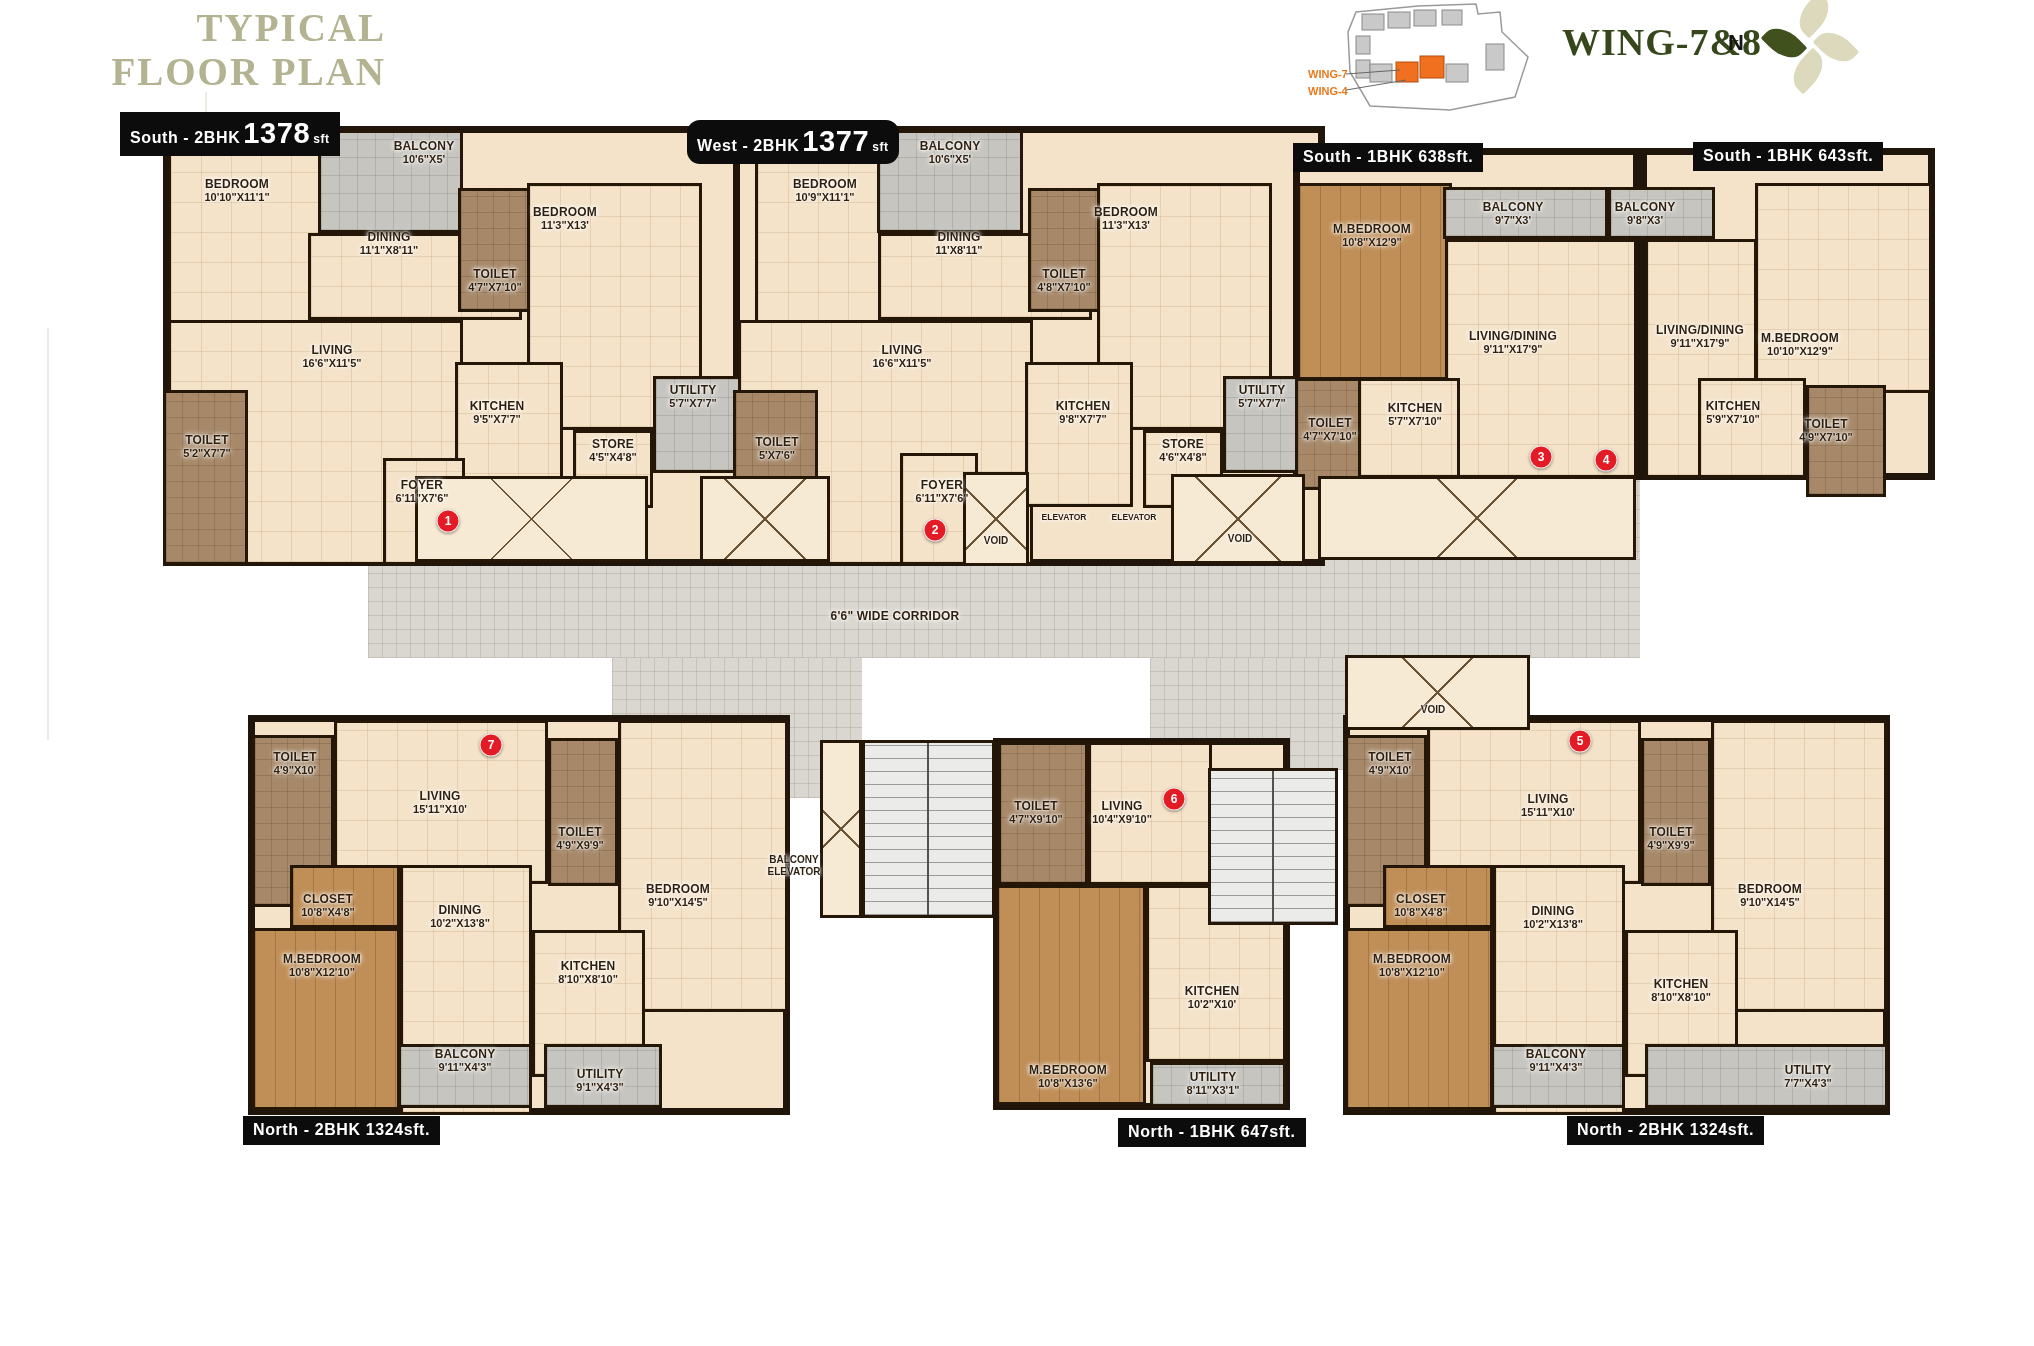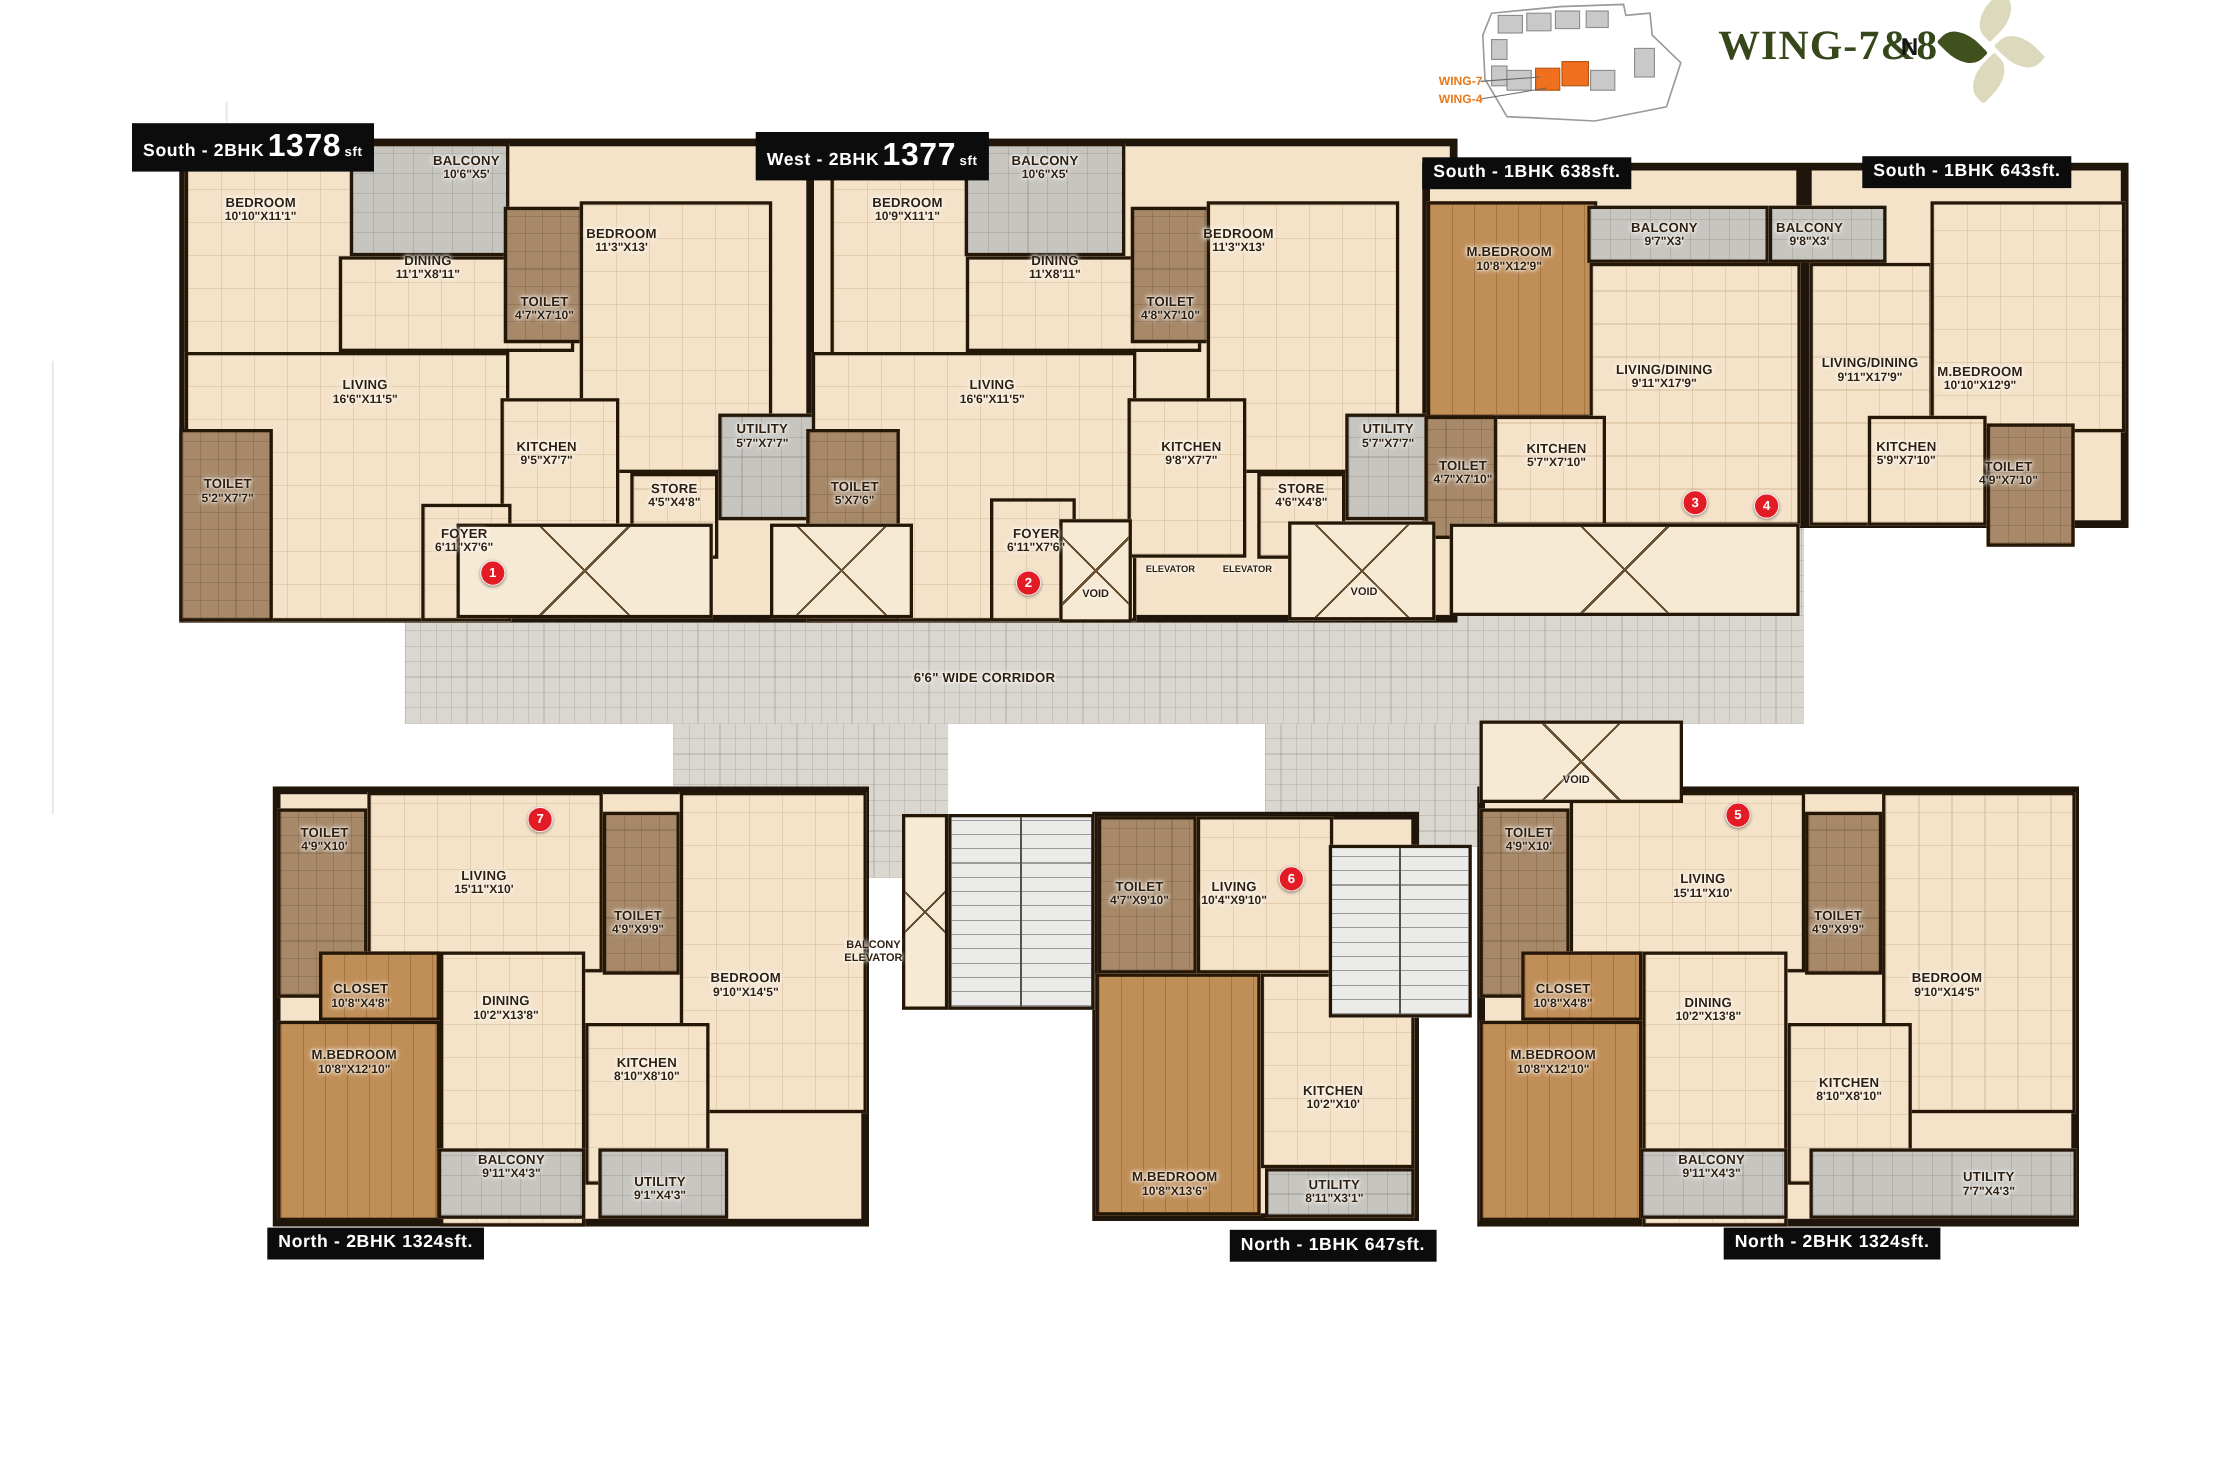--- a/index.html
+++ b/index.html
@@ -66,20 +66,24 @@
 </head>
 <body>
 
 <div class="stage">
 
   <div class="vline" style="left:205px;top:92px;height:48px;"></div>
   <div class="vline" style="left:47px;top:328px;height:412px;"></div>
   <div class="clover" style="left:50px;top:618px;width:122px;height:118px;"></div>
   <div class="clover" style="left:-45px;top:748px;width:215px;height:210px;"></div>
 
+  <div class="title">
+    <div>TYPICAL</div>
+    <div>FLOOR PLAN</div>
+  </div>
 
   <div class="wingtitle">WING-7&amp;8</div>
   <div class="north-n">N</div>
   <div class="compass">
     <div class="petal" style="left:38px;top:2px;background:#dcd9bd;transform:rotate(-45deg);"></div>
     <div class="petal" style="left:60px;top:34px;background:#dcd9bd;transform:rotate(45deg);"></div>
     <div class="petal" style="left:32px;top:58px;background:#dcd9bd;transform:rotate(135deg);"></div>
     <div class="petal" style="left:8px;top:30px;background:#41511d;transform:rotate(-135deg);"></div>
   </div>
 
@@ -443,21 +447,21 @@
       <div class="badge" style="left: 1541px; top: 457px;">3</div>
       <div class="badge" style="left: 1606px; top: 460px;">4</div>
       <div class="badge" style="left: 1580px; top: 741px;">5</div>
       <div class="badge" style="left: 1174px; top: 799px;">6</div>
       <div class="badge" style="left: 491px; top: 745px;">7</div>
       <div class="plate" style="left: 120px; top: 112px;">
         <span>South - 2BHK</span>
         <span class="big">1378</span>
         <span class="suf">sft</span>
       </div>
-      <div class="plate" style="left: 687px; top: 120px;">
+      <div class="plate" style="left: 687px; top: 120px; border-radius: 13px;">
         <span>West - 2BHK</span>
         <span class="big">1377</span>
         <span class="suf">sft</span>
       </div>
       <div class="plate" style="left: 1293px; top: 143px;">
         <span>South - 1BHK 638sft.</span>
       </div>
       <div class="plate" style="left: 1693px; top: 142px;">
         <span>South - 1BHK 643sft.</span>
       </div>

